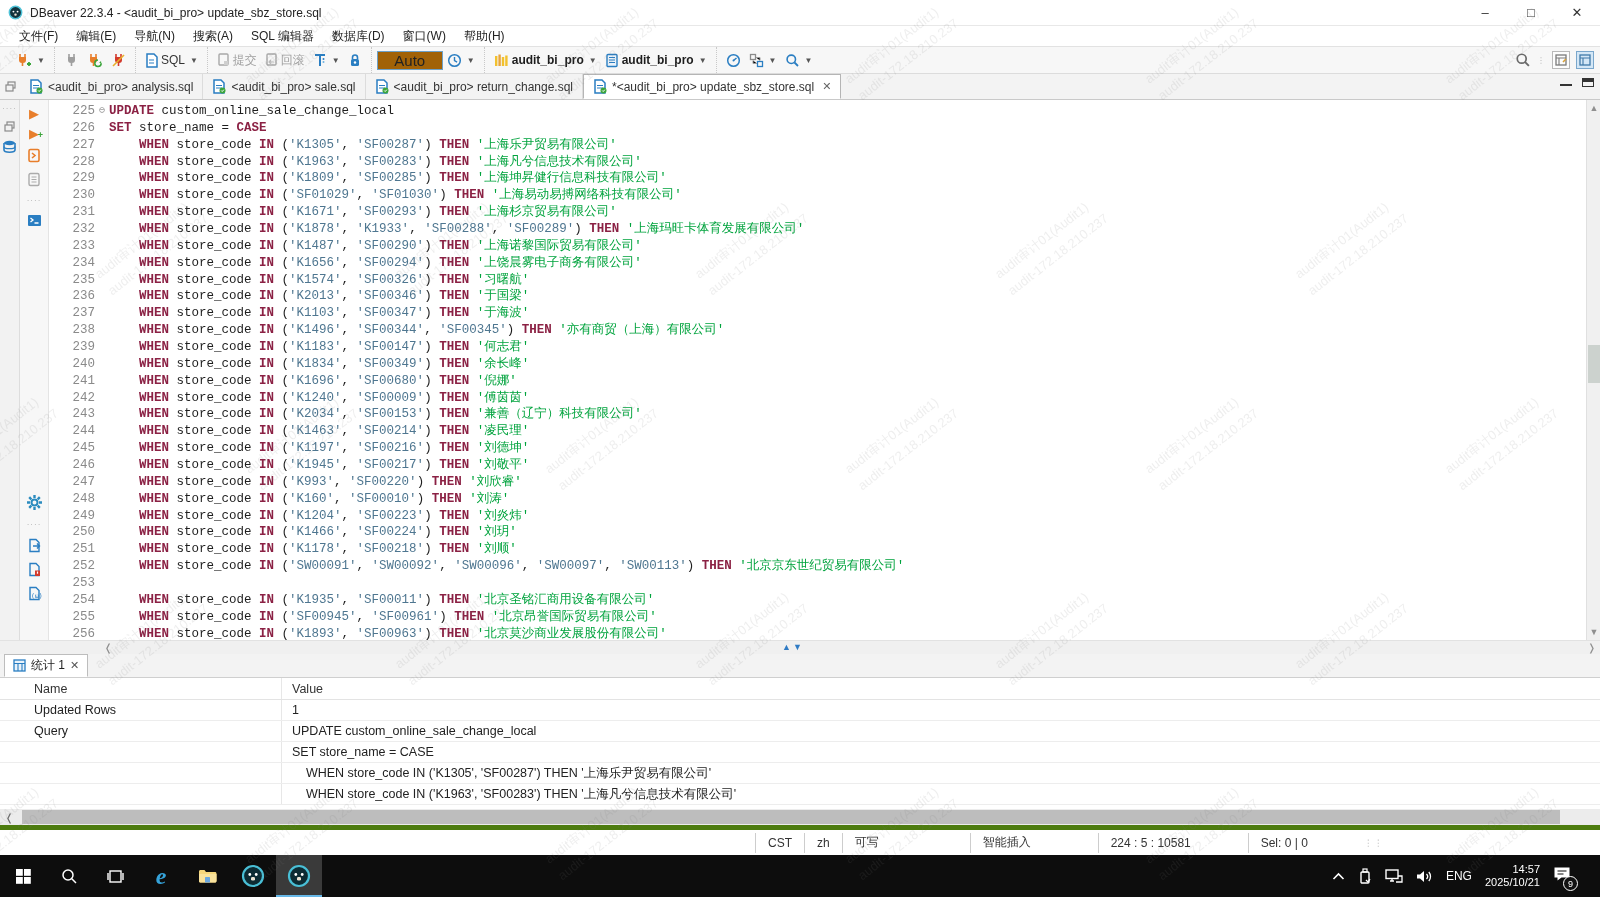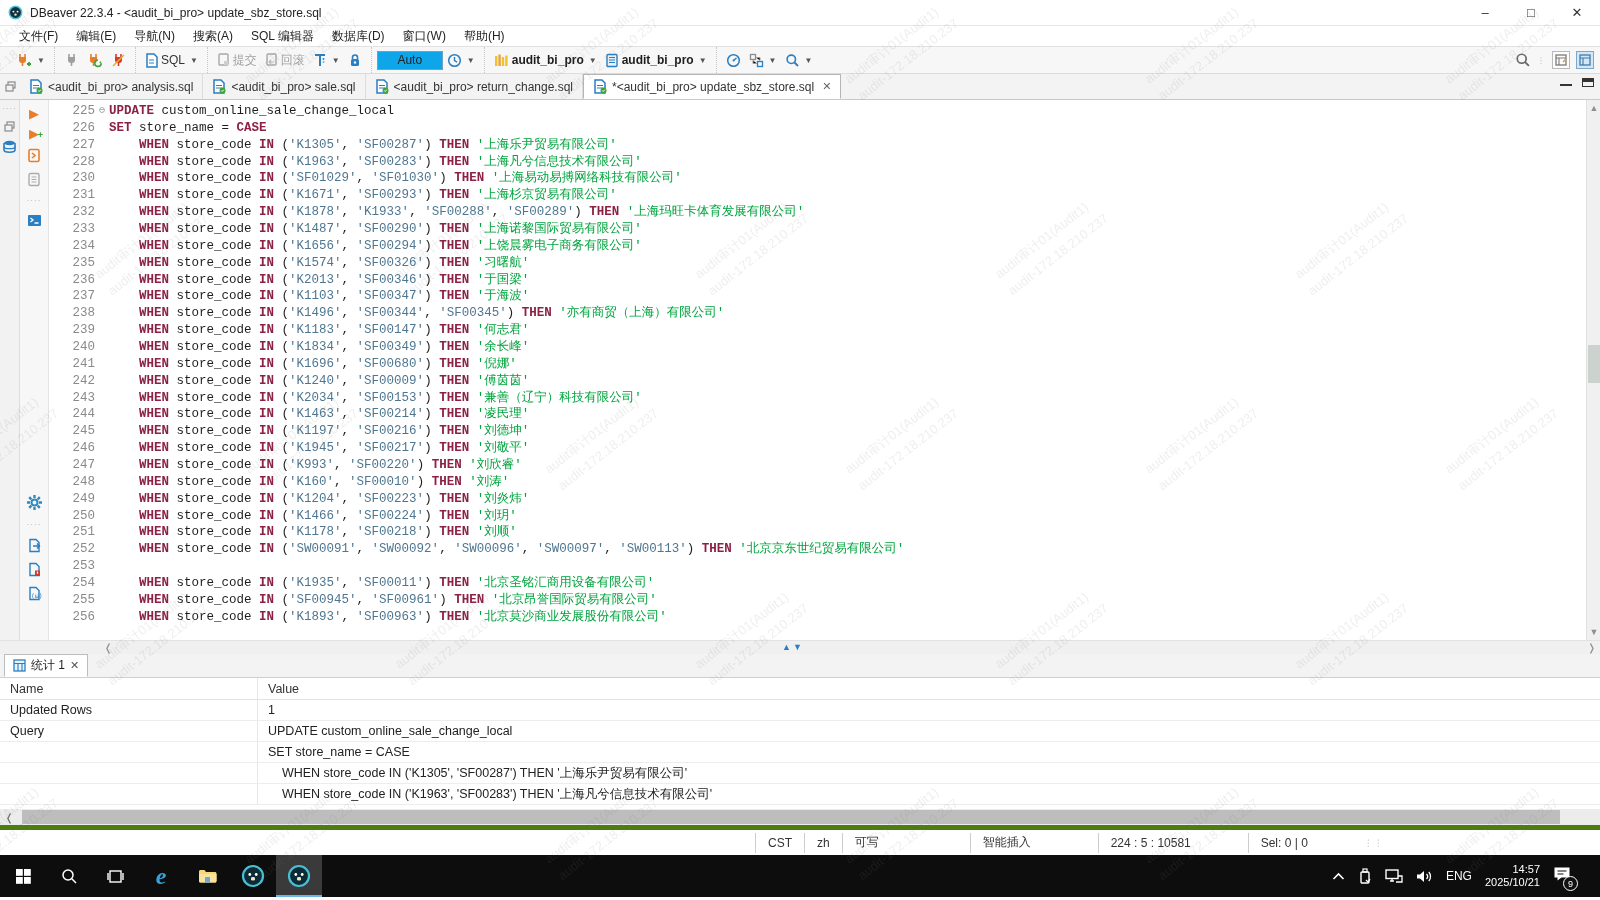--- a/index.html
+++ b/index.html
@@ -16,21 +16,21 @@
   .menu-item { padding:0 9px; height:100%; display:flex; align-items:center; }
 
   
   #toolbar { height:28px; background:#f7f7f7; border-top:1px solid #e2e2e2; border-bottom:1px solid #dcdcdc; display:flex; align-items:center; padding-left:6px; font-size:12px; color:#333; }
   .tgroup { display:flex; align-items:center; height:100%; padding:0 5px; border-left:1px dotted #c9c9c9; }
   .tgroup:first-child { border-left:none; }
   .tbtn { display:flex; align-items:center; padding:2px 3px; margin:0 1px; border-radius:2px; gap:3px; }
   .tbtn.dis { color:#a0a0a0; }
   .ddarrow { font-size:8px; color:#555; margin-left:2px; }
   .conn-name { font-weight:bold; color:#1d1d1d; }
-  #auto-box { width:66px; height:19px; border:1px solid #6ea1c8; background:#0ea5e9; display:flex; align-items:center; justify-content:center; font-size:12px; color:#222; }
+  #auto-box { width:66px; height:19px; border:1px solid #6ea1c8; background:#a16207; display:flex; align-items:center; justify-content:center; font-size:15px; color:#222; }
   #toolbar-right { margin-left:auto; display:flex; align-items:center; padding-right:6px; gap:6px; }
   .persp { width:18px; height:18px; border:1px solid #b9b9b9; background:#fdfdfd; display:flex; align-items:center; justify-content:center; }
   .persp.active { background:#d4e7f6; border-color:#7aa7cc; }
 
   
   #tabbar { height:26px; background:#f3f3f3; display:flex; align-items:flex-end; border-bottom:1px solid #c9c9c9; position:relative; }
   #tabbar-mini { width:20px; height:100%; display:flex; align-items:center; justify-content:center; }
   .tab { height:25px; display:flex; align-items:center; gap:5px; padding:0 9px; font-size:12px; color:#333; border-right:1px solid #dcdcdc; background:#f3f3f3; }
   .tab.active { background:#fff; border:1px solid #b5b5b5; border-bottom:1px solid #fff; }
   .tab .tclose { color:#666; font-size:11px; margin-left:3px; }
@@ -60,21 +60,21 @@
   #ed-hscroll { height:14px; background:#f0f0f0; border-top:1px solid #e2e2e2; position:relative; display:flex; align-items:center; }
   #ed-hscroll .harr { color:#8f8f8f; font-size:10px; padding:0 4px; }
   #ed-hscroll .harr.r { margin-left:auto; }
   #sash-arrows { position:absolute; left:782px; top:1px; color:#2f7bc4; font-size:9px; letter-spacing:2px; }
 
   
   #panel-tabs { height:24px; background:#f3f3f3; border-bottom:1px solid #cfcfcf; display:flex; align-items:flex-end; padding-left:4px; }
   #stats-tab { height:23px; background:#fff; border:1px solid #bdbdbd; border-bottom:1px solid #fff; display:flex; align-items:center; gap:5px; padding:0 8px; font-size:12px; color:#222; }
   #stats-tab .tclose { color:#555; font-size:11px; }
   #stats-table { font-size:12.5px; color:#222; }
-  .srow { display:flex; height:21px; align-items:center; border-bottom:1px solid #ededed; }
+  .srow { display:flex; height:21px; align-items:center; border-bottom:1px solid #ededed;padding-left:24px; }
   .srow.head { height:22px; color:#333; border-bottom:1px solid #e3e3e3; }
   .c-name { width:258px; padding-left:10px; flex:none; border-right:1px solid #e7e7e7; height:100%; display:flex; align-items:center; }
   .c-val { padding-left:10px; white-space:pre; }
   #panel-hscroll { margin-top:4px; height:16px; background:#ececec; display:flex; align-items:center; position:relative; }
   #panel-hscroll .harr { color:#6f6f6f; font-size:10px; padding:0 5px; }
   #phthumb { position:absolute; left:22px; right:40px; top:1px; height:14px; background:#bdbdbd; }
 
   
   #statusbar { height:30px; background:#fff; border-top:5px solid #4d7c0f; display:flex; align-items:center; font-size:12px; color:#333; }
   #status-items { margin-left:755px; display:flex; height:20px; align-items:center; }
@@ -385,20 +385,21 @@
     <svg width="15" height="15" viewBox="0 0 15 15">
         <path d="M3 1.5h6l3 3V13.5H3z" fill="none" stroke="#2a7ec2" stroke-width="1.4"></path>
         <text x="4" y="11.5" font-size="6.5" fill="#2a7ec2" font-family="DejaVu Sans Mono, monospace">(ω)</text>
       </svg>
   </div>
   <div id="editor">
       <div class="cl"><span class="ln">225</span><span class="fold">⊖</span><span class="src"><span class="kw">UPDATE</span> custom_online_sale_change_local</span></div>
       <div class="cl"><span class="ln">226</span><span class="fold"></span><span class="src"><span class="kw">SET</span> store_name = <span class="kw">CASE</span></span></div>
       <div class="cl"><span class="ln">227</span><span class="fold"></span><span class="src">    <span class="kw">WHEN</span> store_code <span class="kw">IN</span> (<span class="str">'K1305'</span>, <span class="str">'SF00287'</span>) <span class="kw">THEN</span> <span class="cjk">'上海乐尹贸易有限公司'</span></span></div>
       <div class="cl"><span class="ln">228</span><span class="fold"></span><span class="src">    <span class="kw">WHEN</span> store_code <span class="kw">IN</span> (<span class="str">'K1963'</span>, <span class="str">'SF00283'</span>) <span class="kw">THEN</span> <span class="cjk">'上海凡兮信息技术有限公司'</span></span></div>
+      <div class="cl"><span class="ln">229</span><span class="fold"></span><span class="src">    <span class="kw">WHEN</span> store_code <span class="kw">IN</span> (<span class="str">'K1809'</span>, <span class="str">'SF00285'</span>) <span class="kw">THEN</span> <span class="cjk">'上海坤昇健行信息科技有限公司'</span></span></div>
       <div class="cl"><span class="ln">230</span><span class="fold"></span><span class="src">    <span class="kw">WHEN</span> store_code <span class="kw">IN</span> (<span class="str">'SF01029'</span>, <span class="str">'SF01030'</span>) <span class="kw">THEN</span> <span class="cjk">'上海易动易搏网络科技有限公司'</span></span></div>
       <div class="cl"><span class="ln">231</span><span class="fold"></span><span class="src">    <span class="kw">WHEN</span> store_code <span class="kw">IN</span> (<span class="str">'K1671'</span>, <span class="str">'SF00293'</span>) <span class="kw">THEN</span> <span class="cjk">'上海杉京贸易有限公司'</span></span></div>
       <div class="cl"><span class="ln">232</span><span class="fold"></span><span class="src">    <span class="kw">WHEN</span> store_code <span class="kw">IN</span> (<span class="str">'K1878'</span>, <span class="str">'K1933'</span>, <span class="str">'SF00288'</span>, <span class="str">'SF00289'</span>) <span class="kw">THEN</span> <span class="cjk">'上海玛旺卡体育发展有限公司'</span></span></div>
       <div class="cl"><span class="ln">233</span><span class="fold"></span><span class="src">    <span class="kw">WHEN</span> store_code <span class="kw">IN</span> (<span class="str">'K1487'</span>, <span class="str">'SF00290'</span>) <span class="kw">THEN</span> <span class="cjk">'上海诺黎国际贸易有限公司'</span></span></div>
       <div class="cl"><span class="ln">234</span><span class="fold"></span><span class="src">    <span class="kw">WHEN</span> store_code <span class="kw">IN</span> (<span class="str">'K1656'</span>, <span class="str">'SF00294'</span>) <span class="kw">THEN</span> <span class="cjk">'上饶晨雾电子商务有限公司'</span></span></div>
       <div class="cl"><span class="ln">235</span><span class="fold"></span><span class="src">    <span class="kw">WHEN</span> store_code <span class="kw">IN</span> (<span class="str">'K1574'</span>, <span class="str">'SF00326'</span>) <span class="kw">THEN</span> <span class="cjk">'习曙航'</span></span></div>
       <div class="cl"><span class="ln">236</span><span class="fold"></span><span class="src">    <span class="kw">WHEN</span> store_code <span class="kw">IN</span> (<span class="str">'K2013'</span>, <span class="str">'SF00346'</span>) <span class="kw">THEN</span> <span class="cjk">'于国梁'</span></span></div>
       <div class="cl"><span class="ln">237</span><span class="fold"></span><span class="src">    <span class="kw">WHEN</span> store_code <span class="kw">IN</span> (<span class="str">'K1103'</span>, <span class="str">'SF00347'</span>) <span class="kw">THEN</span> <span class="cjk">'于海波'</span></span></div>
       <div class="cl"><span class="ln">238</span><span class="fold"></span><span class="src">    <span class="kw">WHEN</span> store_code <span class="kw">IN</span> (<span class="str">'K1496'</span>, <span class="str">'SF00344'</span>, <span class="str">'SF00345'</span>) <span class="kw">THEN</span> <span class="cjk">'亦有商贸（上海）有限公司'</span></span></div>
       <div class="cl"><span class="ln">239</span><span class="fold"></span><span class="src">    <span class="kw">WHEN</span> store_code <span class="kw">IN</span> (<span class="str">'K1183'</span>, <span class="str">'SF00147'</span>) <span class="kw">THEN</span> <span class="cjk">'何志君'</span></span></div>

